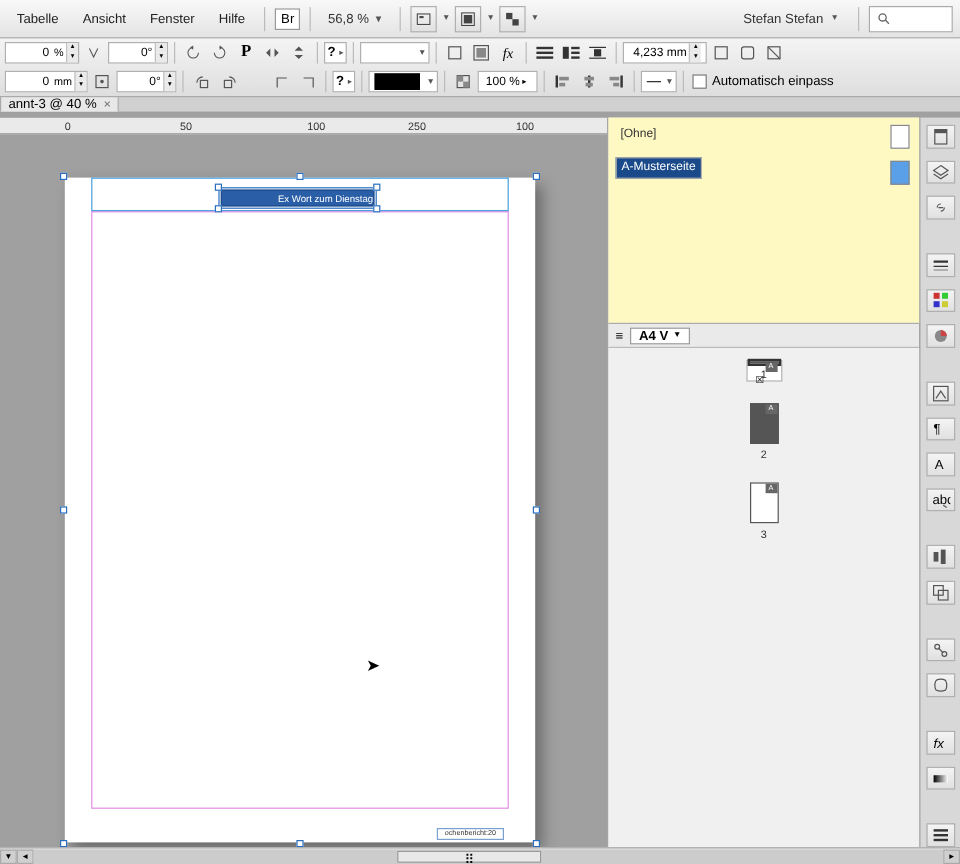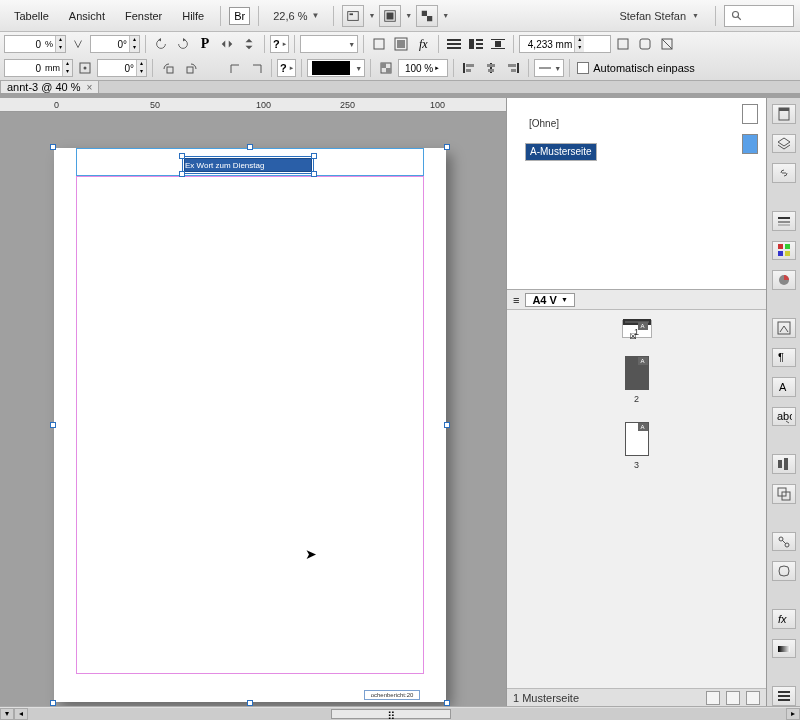--- a/index.html
+++ b/index.html
@@ -39,31 +39,31 @@
   
   .main { position:absolute; top:98px; left:0; right:0; bottom:14px; display:flex; }
   .canvas-wrap { flex:1; background:#a0a0a0; position:relative; overflow:hidden; }
   .hruler { position:absolute; top:0; left:0; right:0; height:14px; background:#eaeaea; border-bottom:1px solid #999; }
   .hruler .tick { position:absolute; top:2px; font-size:9px; color:#333; }
   .pasteboard { position:absolute; top:14px; left:0; right:0; bottom:0; }
   .page { position:absolute; left:54px; top:36px; width:392px; height:554px; background:#fff; box-shadow:6px 6px 12px rgba(0,0,0,0.35); }
   .margin { position:absolute; left:22px; top:28px; right:22px; bottom:28px; border:1px solid #d040d0; opacity:0.6; }
   .guidebox { position:absolute; left:22px; top:0px; right:22px; height:28px; border:1px solid #4aa0e0; }
   .handle { position:absolute; width:6px; height:6px; background:#fff; border:1px solid #2a6fbf; }
-  .textframe { position:absolute; left:130px; top:10px; width:128px; height:14px; background:#2a5fa8; color:#fff; font-size:8px; text-align:left; line-height:14px; border:1px solid #1a4a8a; }
+  .textframe { position:absolute; left:130px; top:10px; width:128px; height:14px; background:#2a5fa8; color:#fff; font-size:8px; text-align:right; line-height:14px; border:1px solid #1a4a8a; }
   .pagenum-frame { position:absolute; right:26px; bottom:2px; width:56px; height:10px; border:1px solid #7aa0d0; font-size:6px; color:#333; text-align:center; line-height:8px; background:#fff; }
   .cursor { position:absolute; left:305px; top:434px; font-size:14px; color:#000; }
 
   
   .panels { width:260px; background:#e6e6e6; border-left:1px solid #999; display:flex; flex-direction:column; }
   .panel-tabs { display:flex; background:#d0d0d0; border-bottom:1px solid #aaa; position:relative; }
   .ptab { padding:3px 8px; font-size:10px; color:#333; border-right:1px solid #bbb; }
   .ptab.active { background:#f0f0f0; font-weight:bold; }
   .panel-tabs .collapse { margin-left:auto; padding:2px 6px; font-size:9px; }
-  .master-area { height:192px; background:#ffffff; border-bottom:1px solid #aaa; padding:18px; position:relative; }
+  .master-area { height:172px; background:#fef9c3; border-bottom:1px solid #aaa; padding:6px; position:relative; }
   .master-item { font-size:10px; color:#333; padding:2px 4px; }
   .master-item.sel { background:#1a4a8a; color:#fff; display:inline-block; }
   .master-sw { position:absolute; right:8px; width:16px; height:20px; border:1px solid #888; }
   .size-row { height:20px; background:#eaeaea; border-bottom:1px solid #bbb; display:flex; align-items:center; padding:0 6px; gap:6px; }
   .size-row .pick { border:1px solid #999; background:#fff; padding:0 6px; font-size:10px; display:flex; align-items:center; gap:4px; font-weight:bold; }
   .thumbs { flex:1; background:#f0f0f0; overflow:auto; padding:10px 0; display:flex; flex-direction:column; align-items:center; gap:18px; position:relative; }
   .thumb { display:flex; flex-direction:column; align-items:center; gap:4px; }
   .thumb .pg { width:24px; height:34px; background:#fff; border:1px solid #555; position:relative; }
   .thumb .pg .corner { position:absolute; top:0; right:0; width:10px; height:8px; background:#666; color:#fff; font-size:6px; text-align:center; line-height:8px; }
   .thumb.sel .pg { outline:2px solid #333; }
@@ -89,21 +89,21 @@
 
 <div class="menubar">
   <span class="mitem">Tabelle</span>
   <span class="mitem">Ansicht</span>
   <span class="mitem">Fenster</span>
   <span class="mitem">Hilfe</span>
   <span class="sep"></span>
   <span class="br">Br</span>
   <span class="sep"></span>
   <span class="zoom">
-    <span>22,6 %</span>
+    <span>56,8 %</span>
     <span class="arrow">▼</span>
   </span>
   <span class="sep"></span>
   <span class="icn">
       <svg viewBox="0 0 16 16">
         <rect x="2" y="3" width="12" height="10" fill="none" stroke="#444"></rect>
         <rect x="4" y="5" width="4" height="2" fill="#444"></rect>
       </svg>
     </span>
   <span class="arrow" style="font-size:7px;color:#555">▼</span>
@@ -220,21 +220,21 @@
         </svg>
       </div>
     <div class="smicn">
         <svg width="16" height="14">
           <rect x="5" y="4" width="6" height="6" fill="#333"></rect>
           <rect x="1" y="2" width="14" height="1" fill="#333"></rect>
           <rect x="1" y="11" width="14" height="1" fill="#333"></rect>
         </svg>
       </div>
     <div class="vdiv"></div>
-    <div class="field" style="width:92px">
+    <div class="field" style="width:70px">
         <input style="width: 54px;" value="4,233 mm">
         <div class="spin">
           <div>▴</div>
           <div>▾</div>
         </div>
       </div>
     <div class="smicn">
         <svg width="14" height="14">
           <rect x="2" y="2" width="10" height="10" fill="none" stroke="#555"></rect>
         </svg>
@@ -428,27 +428,20 @@
           </div>
         <span class="lbl">2</span>
       </div>
       <div class="thumb">
         <div class="pg">
             <div class="corner">A</div>
           </div>
         <span class="lbl">3</span>
       </div>
     </div>
-    <div class="panel-foot">
-      <span>1 Musterseite</span>
-      <span style="flex:1"></span>
-      <span class="ficn"></span>
-      <span class="ficn"></span>
-      <span class="ficn"></span>
-    </div>
   </div>
 
   <div class="dock">
     <div class="dicn">
         <svg width="16" height="16">
           <rect x="3" y="2" width="10" height="12" fill="none" stroke="#555"></rect>
           <rect x="3" y="2" width="10" height="3" fill="#555"></rect>
         </svg>
       </div>
     <div class="dicn">

